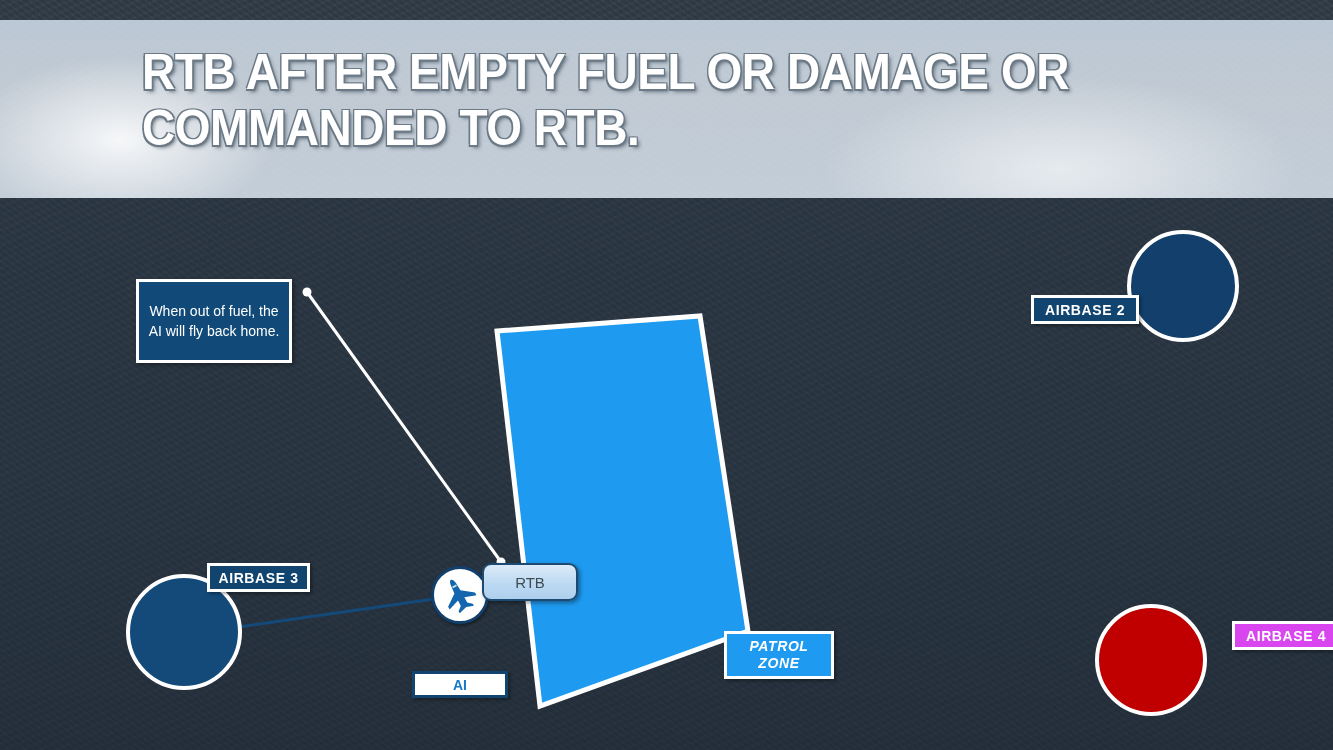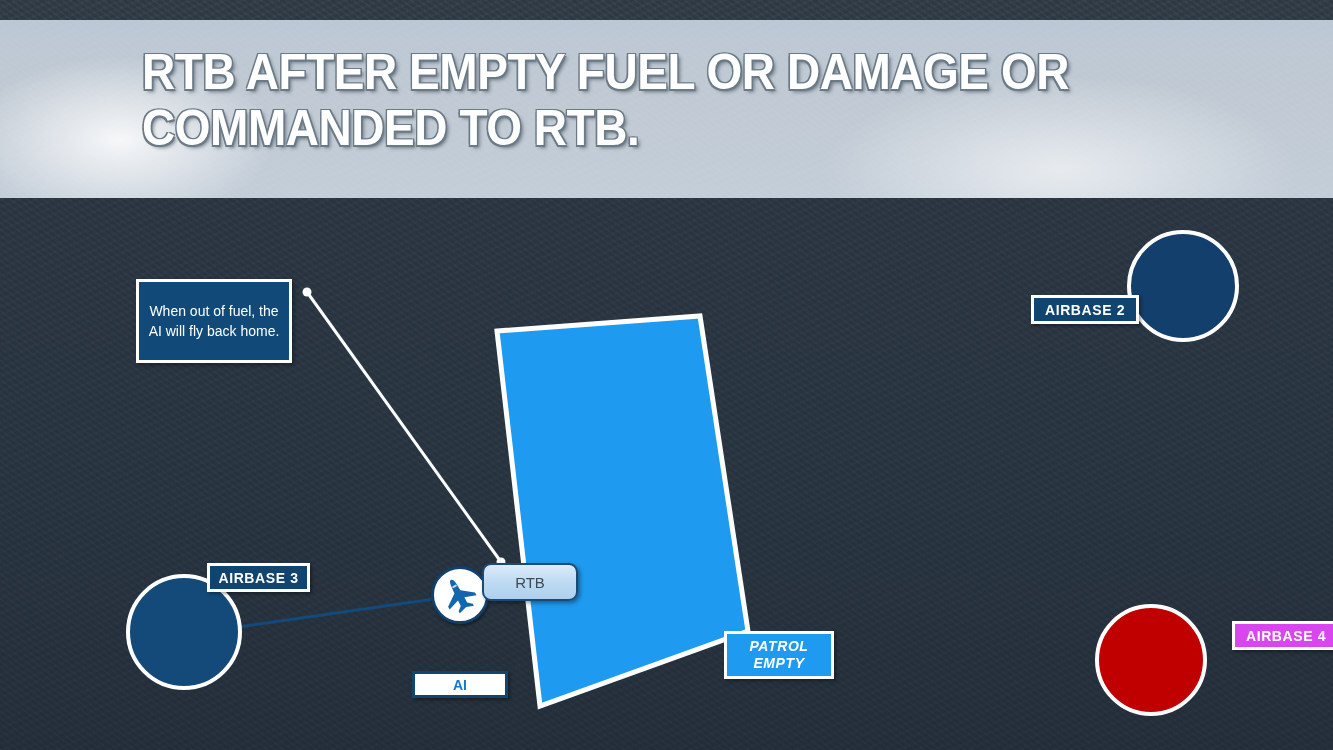--- a/index.html
+++ b/index.html
@@ -235,21 +235,21 @@
       </g>
     </svg>
   </div>
 
   <div class="tag tag-navy tag-ab1">AIRBASE 3</div>
   <div class="tag tag-navy tag-ab2">AIRBASE 2</div>
   <div class="tag tag-red tag-ab4">AIRBASE 4</div>
 
   <div class="tag tag-blue tag-patrol">
     <span>PATROL</span>
-    <span>EMPTY</span>
+    <span>ZONE</span>
   </div>
 
   <div class="ai-tag">AI</div>
   <div class="rtb-box">RTB</div>
 
   <div class="callout">When out of fuel, the AI will fly back home.</div>
 
 </div>
 
 </body></html>

